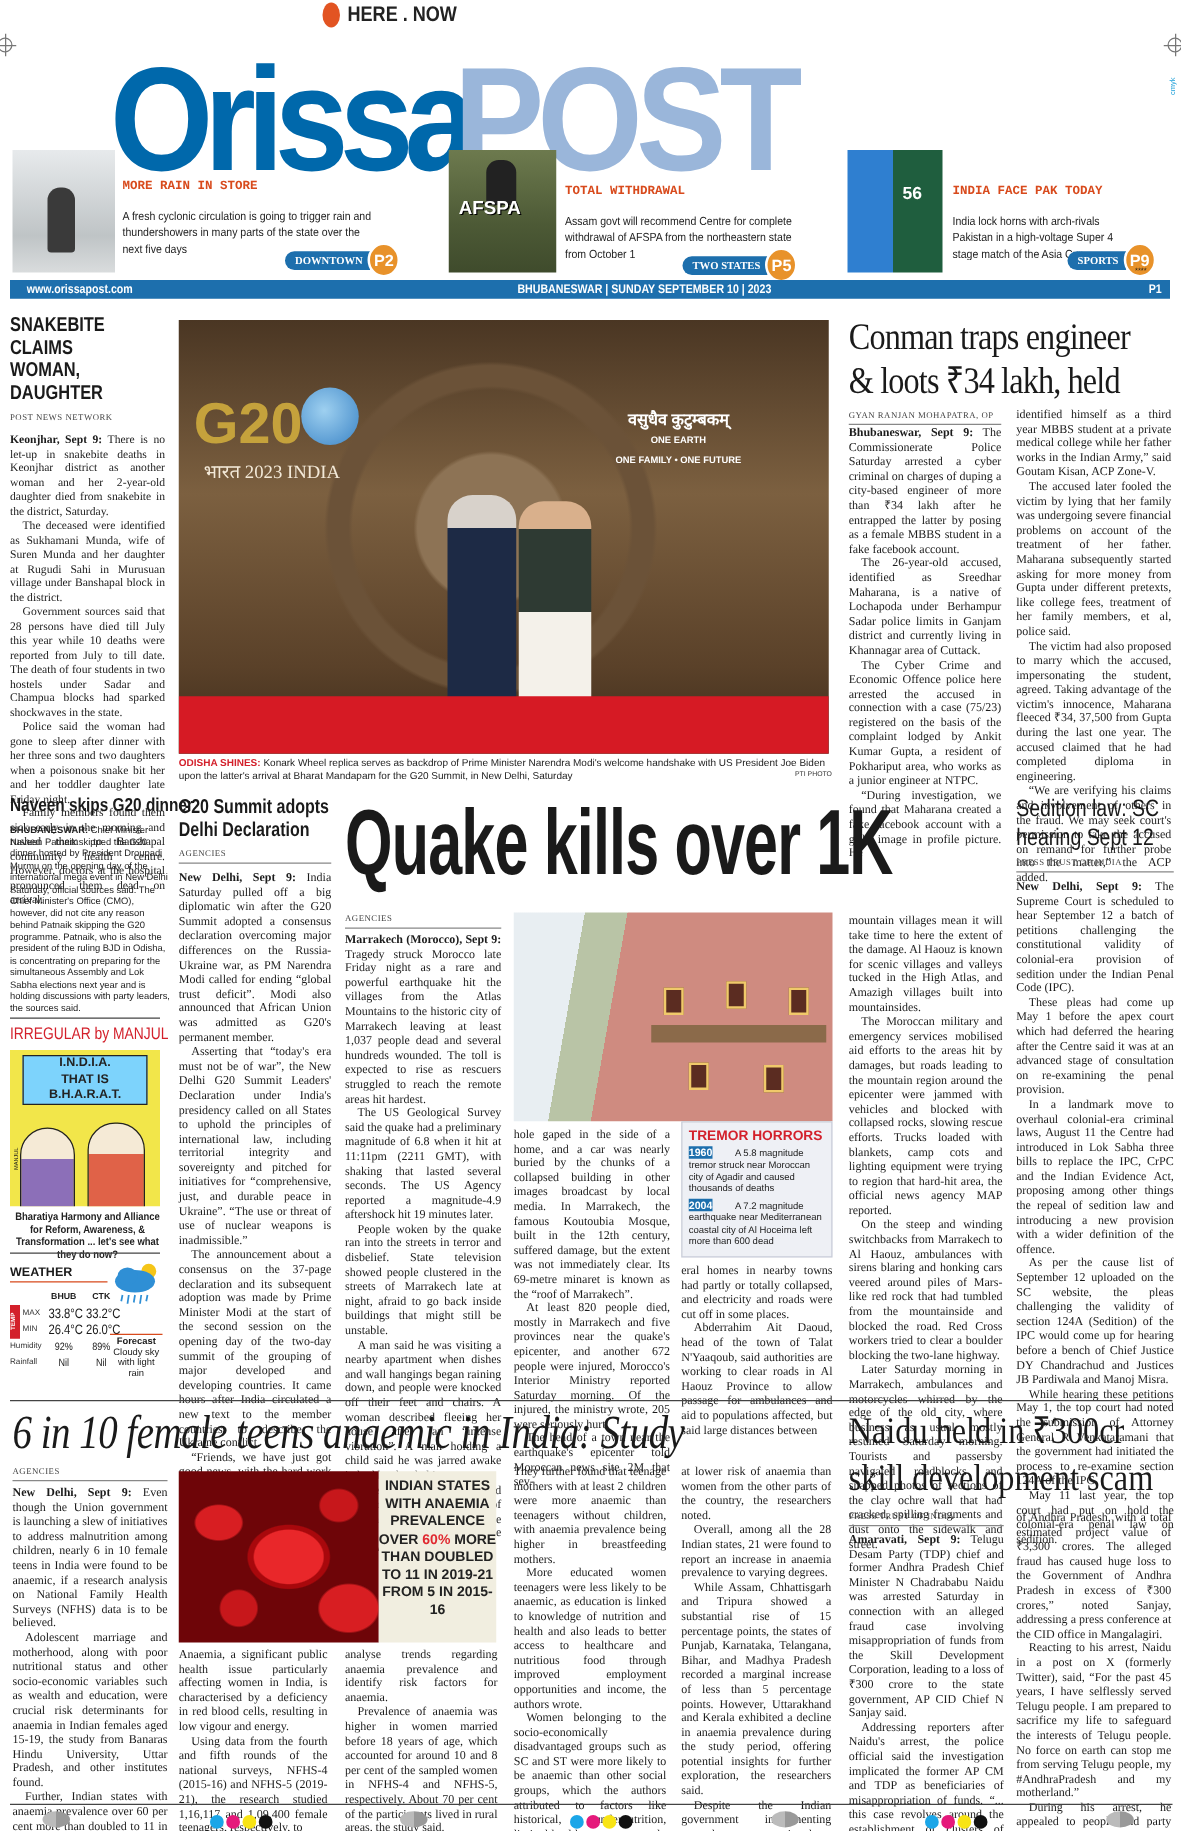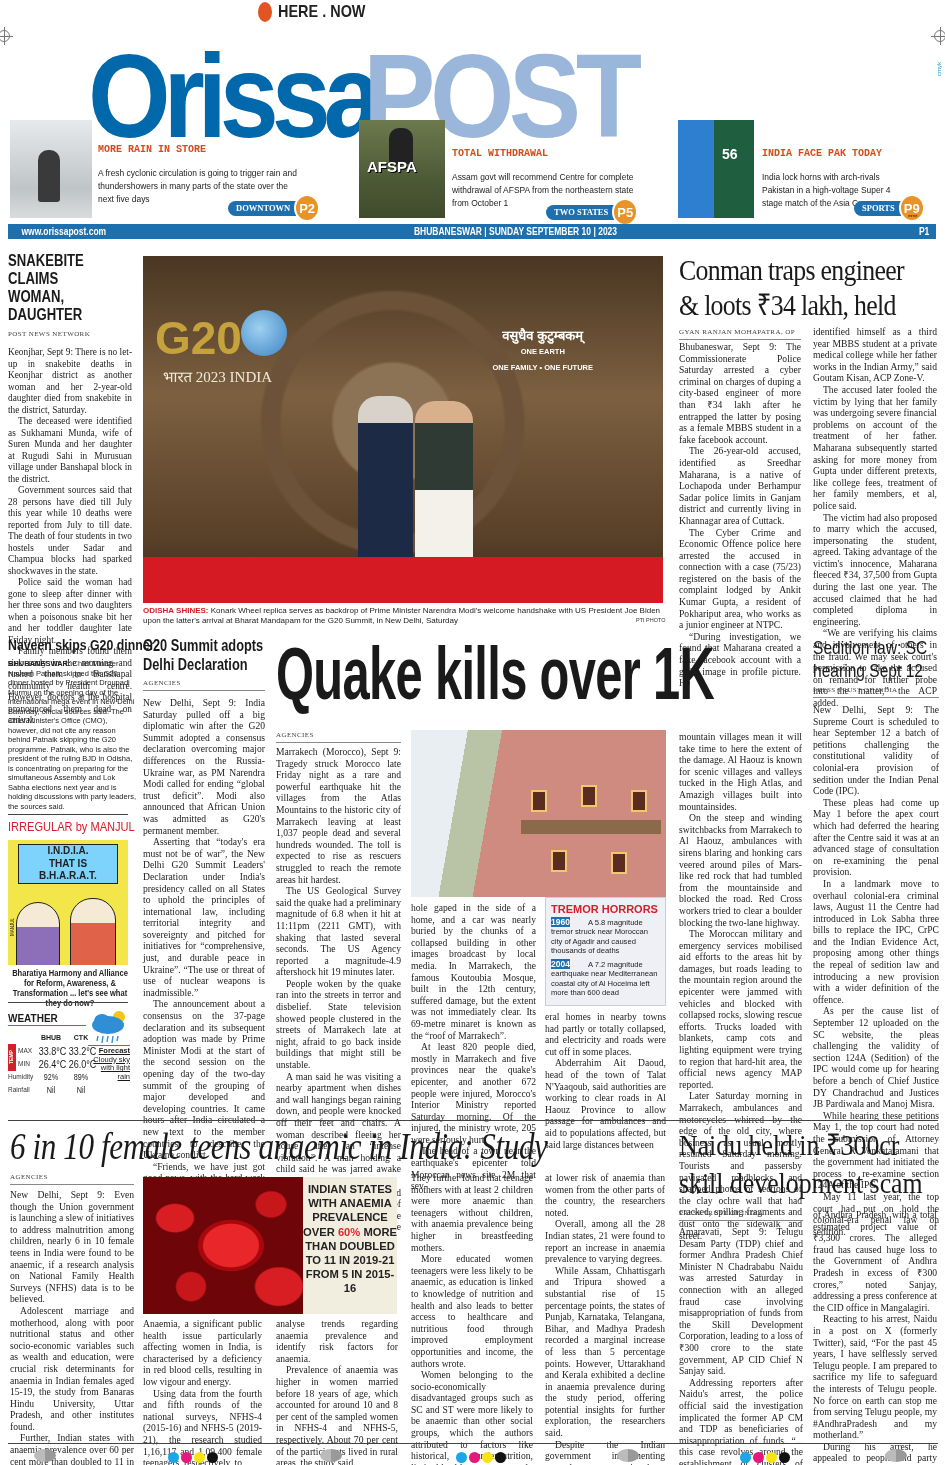--- a/index.html
+++ b/index.html
@@ -3,21 +3,21 @@
 <meta charset="utf-8">
 <style>
   * { box-sizing: border-box; margin: 0; padding: 0; }
   body { width: 945px; height: 1465px; background: #fff; font-family: "DejaVu Serif", serif; color: #1a1a1a; position: relative; overflow: hidden; }
   .abs { position: absolute; }
   .sans { font-family: "Liberation Sans", sans-serif; }
   .serif { font-family: "Liberation Serif", serif; }
   .body-text { font-family: "Liberation Serif", serif; font-size: 9.6px; line-height: 11.6px; text-align: justify; color: #1c1c1c; }
   .body-text p { text-indent: 10px; }
   .body-text p.first { text-indent: 0; }
-  .dateline { font-weight: normal; }
+  .dateline { font-weight: bold; }
   .agency { font-family: "Liberation Serif", serif; font-size: 7px; letter-spacing: 0.4px; color: #444; text-transform: uppercase; border-bottom: 1px solid #888; padding-bottom: 3px; margin-bottom: 6px; }
   .cond { font-family: "Liberation Sans", sans-serif; font-weight: bold; transform-origin: left top; }
   .hr { position: absolute; height: 1px; background: #444; }
 
   
   #masthead-logo { left: 88px; top: 2px; height: 112px; display: flex; align-items: flex-end; margin-top: 32px; }
   .logo-orissa { font-family: "Liberation Sans", sans-serif; font-weight: bold; font-size: 118px; letter-spacing: -8px; color: #0068ab; line-height: 100px; transform: scaleX(0.9); transform-origin: left bottom; display: inline-block; }
   .logo-post { font-family: "Liberation Sans", sans-serif; font-weight: bold; font-size: 118px; letter-spacing: -6px; color: #9ab6da; line-height: 100px; transform: scaleX(0.92); transform-origin: left bottom; display: inline-block; margin-left: -44px; }
   #here-now { left: 258px; top: 2px; display: flex; align-items: center; gap: 6px; }
   .dot-orange { width: 14px; height: 20px; border-radius: 50%; background: #e25422; }
@@ -79,21 +79,21 @@
   
   .weather { left: 8px; top: 1013px; width: 124px; height: 98px; font-family: "Liberation Sans", sans-serif; }
   .w-title { font-weight: bold; font-size: 10px; border-bottom: 1.5px solid #d84a1c; width: 78px; padding-bottom: 1px; }
   .w-grid { position: absolute; left: 0; top: 18px; font-size: 8px; }
   .w-row { display: flex; align-items: center; height: 13px; }
   .w-row .lab { width: 28px; font-size: 6.5px; color: #333; }
   .w-row .v { width: 30px; text-align: center; font-size: 11px; transform: scaleX(0.82); }
   .w-row .vs { width: 30px; text-align: center; font-size: 8.5px; transform: scaleX(0.85); }
   .temp-tag { position: absolute; left: 0; top: 31px; width: 8px; height: 27px; background: #d3202b; color: #fff; font-size: 5px; writing-mode: vertical-rl; transform: rotate(180deg); text-align: center; font-weight: bold; }
   .cloud-icon { position: absolute; right: 4px; top: -4px; width: 40px; height: 40px; }
-  .forecast { position: absolute; right: 2px; top: 32px; width: 42px; text-align: right; font-size: 7.5px; line-height: 8.6px; text-decoration: underline; }
+  .forecast { position: absolute; right: 2px; top: 54px; width: 42px; text-align: center; font-size: 7.5px; line-height: 8.6px; }
   .forecast b { display: block; border-top: 1.5px solid #d84a1c; padding-top: 1px; }
 
   .reg-mark { position: absolute; width: 12px; height: 12px; border: 1px solid #777; border-radius: 50%; }
   .reg-mark::before { content: ""; position: absolute; left: -4px; top: 5px; width: 18px; height: 1px; background: #777; }
   .reg-mark::after { content: ""; position: absolute; left: 5px; top: -4px; width: 1px; height: 18px; background: #777; }
   .cmyk { position: absolute; width: 11px; height: 11px; border-radius: 50%; }
   .oval { position: absolute; width: 22px; height: 13px; border-radius: 50%; background: linear-gradient(90deg, #bbb 50%, #999 50%); }
 </style>
 </head>
 <body>
@@ -321,22 +321,22 @@
   <div class="tremor-title">TREMOR HORRORS</div>
   <div class="tremor-item"><span class="yr">1960</span><span>A 5.8 magnitude tremor struck near Moroccan city of Agadir and caused thousands of deaths</span></div>
   <div class="tremor-item"><span class="yr">2004</span><span>A 7.2 magnitude earthquake near Mediterranean coastal city of Al Hoceima left more than 600 dead</span></div>
 </div>
 <div class="abs body-text" style="left:545px;top:1011px;width:121px;">
   <p class="first">eral homes in nearby towns had partly or totally collapsed, and electricity and roads were cut off in some places.</p>
   <p>Abderrahim Ait Daoud, head of the town of Talat N'Yaaqoub, said authorities are working to clear roads in Al Haouz Province to allow passage for ambulances and aid to populations affected, but said large distances between</p>
 </div>
 <div class="abs body-text" style="left:679px;top:731px;width:123px;">
   <p class="first">mountain villages mean it will take time to here the extent of the damage. Al Haouz is known for scenic villages and valleys tucked in the High Atlas, and Amazigh villages built into mountainsides.</p>
+  <p>The Moroccan military and emergency services mobilised aid efforts to the areas hit by damages, but roads leading to the mountain region around the epicenter were jammed with vehicles and blocked with collapsed rocks, slowing rescue efforts. Trucks loaded with blankets, camp cots and lighting equipment were trying to region that hard-hit area, the official news agency MAP reported.</p>
   <p>On the steep and winding switchbacks from Marrakech to Al Haouz, ambulances with sirens blaring and honking cars veered around piles of Mars-like red rock that had tumbled from the mountainside and blocked the road. Red Cross workers tried to clear a boulder blocking the two-lane highway.</p>
-  <p>The Moroccan military and emergency services mobilised aid efforts to the areas hit by damages, but roads leading to the mountain region around the epicenter were jammed with vehicles and blocked with collapsed rocks, slowing rescue efforts. Trucks loaded with blankets, camp cots and lighting equipment were trying to region that hard-hit area, the official news agency MAP reported.</p>
   <p>Later Saturday morning in Marrakech, ambulances and motorcycles whirred by the edge of the old city, where business as usual mostly resumed Saturday morning. Tourists and passersby navigated roadblocks and snapped photos of sections of the clay ochre wall that had cracked, spilling fragments and dust onto the sidewalk and street.</p>
 </div>
 
 <div class="abs" style="left:813px;top:636px;width:126px;">
   <div class="sans" style="font-size:19px;line-height:23px;transform:scaleX(0.82);transform-origin:left top;width:160px;white-space:nowrap;">
     <div>Sedition law: SC</div>
     <div>hearing Sept 12</div>
   </div>
   <div class="agency" style="margin-top:4px;">PRESS TRUST OF INDIA</div>
   <div class="body-text" style="margin-top:6px;">

